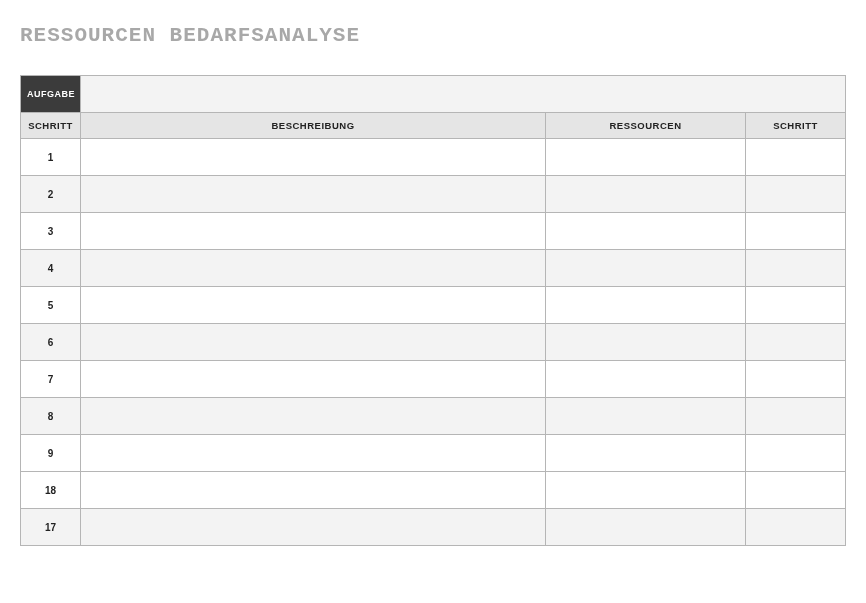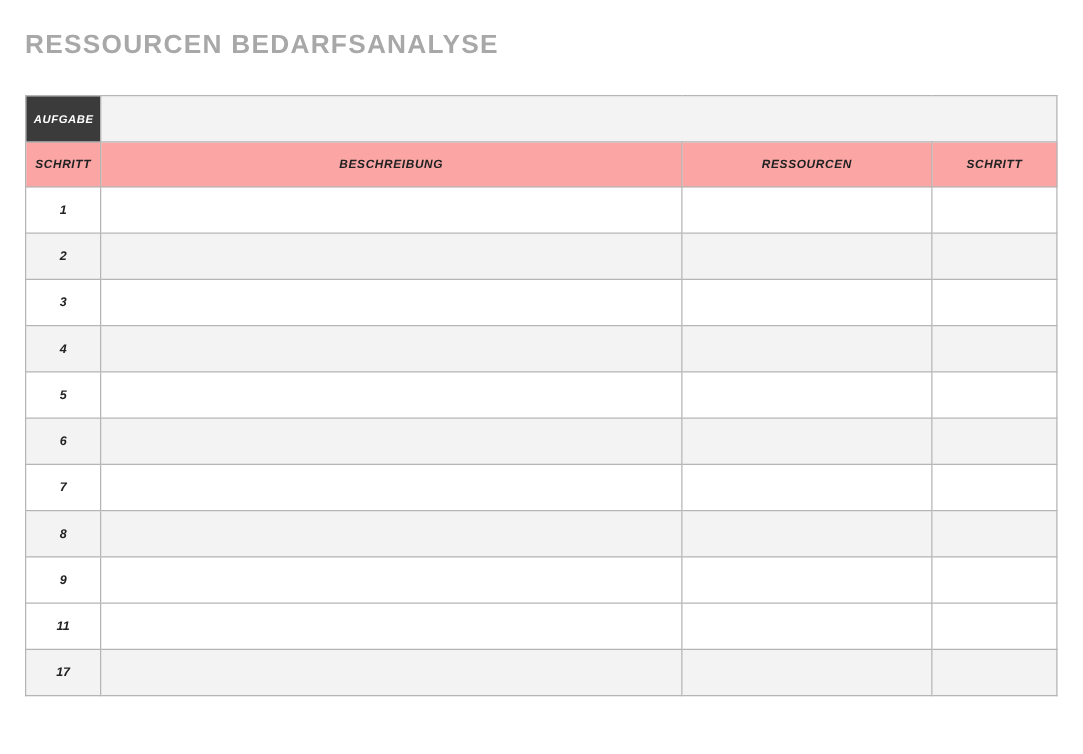--- a/index.html
+++ b/index.html
@@ -8,57 +8,57 @@
       background: #ffffff;
       padding: 24px 20px;
       width: 866px;
     }
     .title {
       font-size: 21px;
       font-weight: bold;
       letter-spacing: 1px;
       color: #a8a8a8;
       margin-bottom: 28px;
+      font-family: Liberation Mono, monospace;
     }
     table {
       border-collapse: collapse;
       width: 100%;
       table-layout: fixed;
     }
     col.col-step { width: 60px; }
     col.col-desc { width: 465px; }
     col.col-res  { width: 200px; }
     col.col-time { width: 100px; }
 
     th, td {
       border: 1px solid #b5b5b5;
       font-size: 10px;
       font-weight: bold;
       text-align: center;
       vertical-align: middle;
       height: 37px;
       padding: 0 6px;
-      font-style: italic;
     }
     .aufgabe-label {
       background: #3b3b3b;
       color: #ffffff;
       font-size: 9px;
       letter-spacing: 0.5px;
     }
     .aufgabe-value {
       background: #f3f3f3;
       text-align: left;
     }
     .head-row th {
-      background: #fca5a5;
+      background: #e5e5e5;
       color: #222;
       font-size: 9.5px;
       letter-spacing: 0.5px;
-      height: 36px;
+      height: 26px;
     }
     .row-even td { background: #ffffff; }
     .row-odd  td { background: #f3f3f3; }
     .step-cell { font-size: 10px; font-weight: bold; color: #222; }
     .desc-cell, .res-cell, .time-cell { text-align: left; }
   </style>
 </head>
 <body>
 
 <div class="title">RESSOURCEN BEDARFSANALYSE</div>
@@ -132,21 +132,21 @@
         <td class="res-cell"></td>
         <td class="time-cell"></td>
       </tr>
       <tr class="row-even">
         <td class="step-cell">9</td>
         <td class="desc-cell"></td>
         <td class="res-cell"></td>
         <td class="time-cell"></td>
       </tr>
       <tr class="row-even">
-        <td class="step-cell">11</td>
+        <td class="step-cell">18</td>
         <td class="desc-cell"></td>
         <td class="res-cell"></td>
         <td class="time-cell"></td>
       </tr>
       <tr class="row-odd">
         <td class="step-cell">17</td>
         <td class="desc-cell"></td>
         <td class="res-cell"></td>
         <td class="time-cell"></td>
       </tr>

